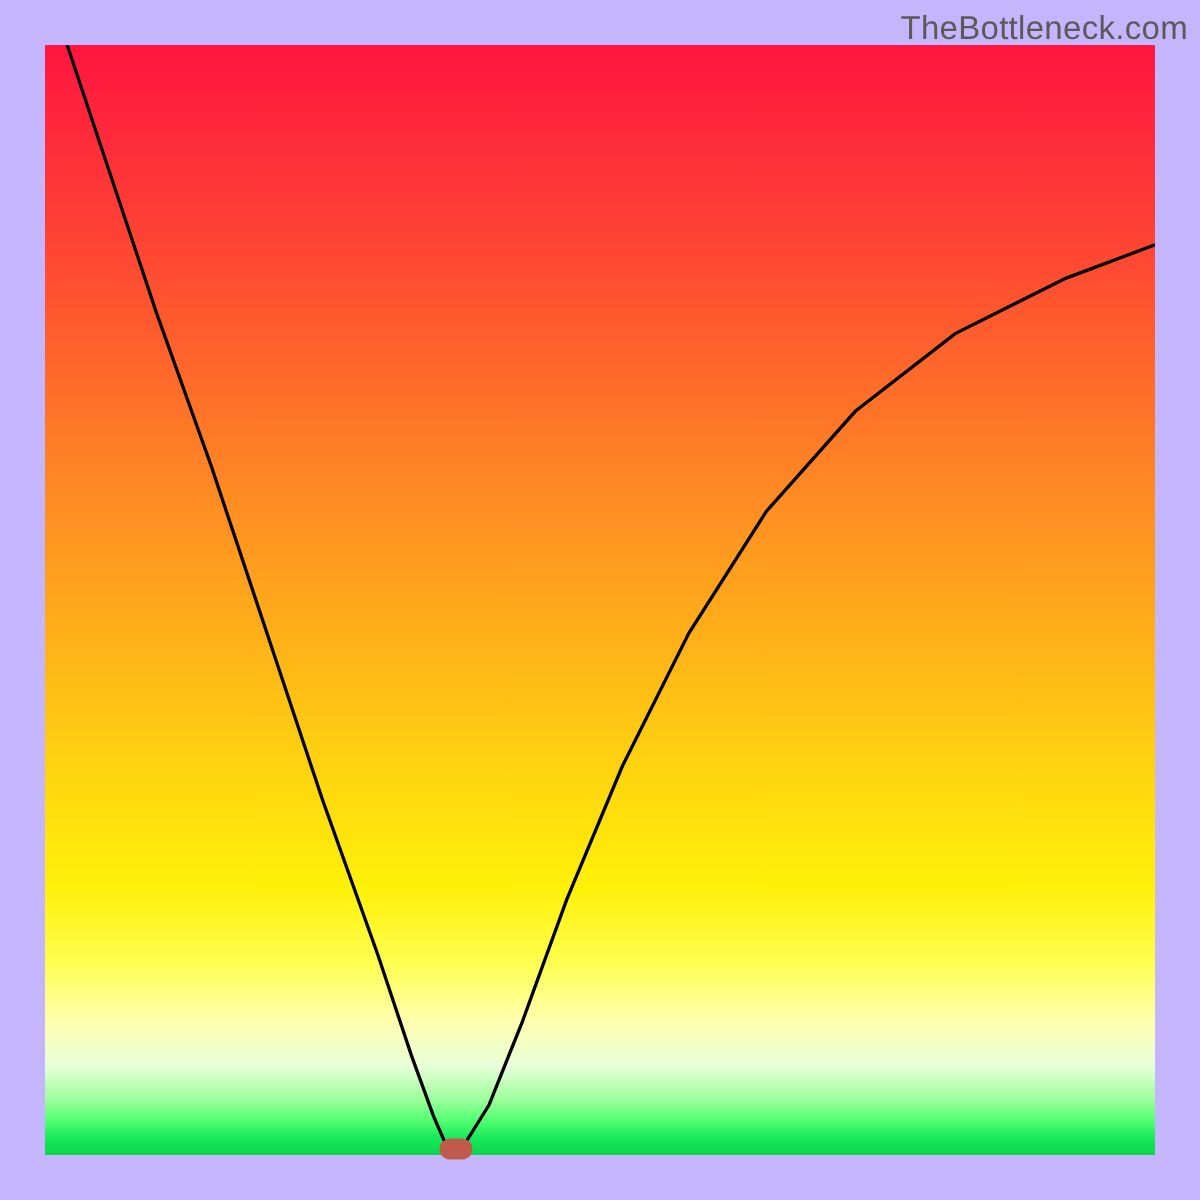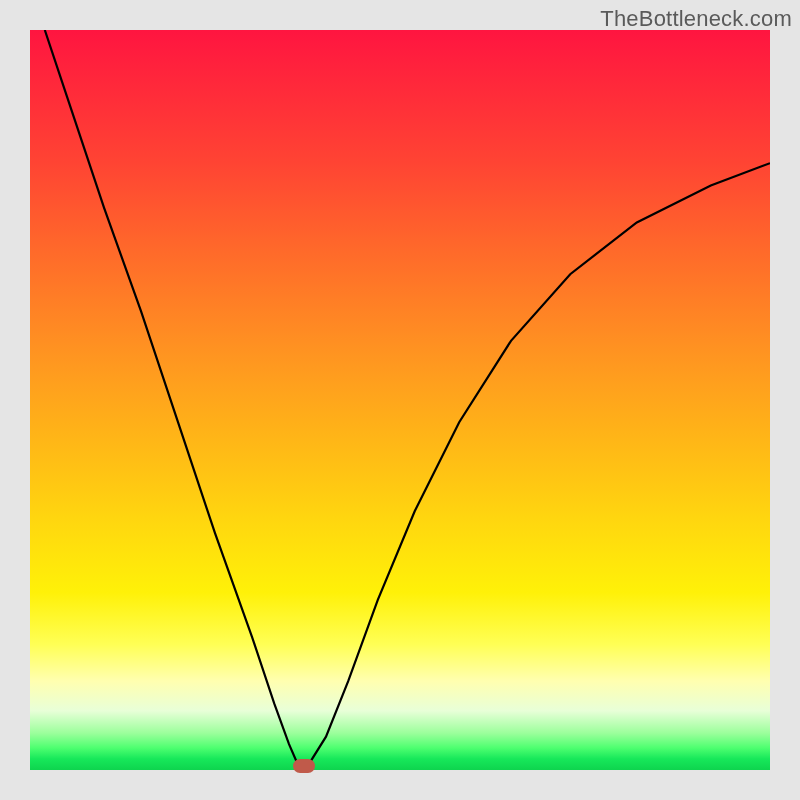--- a/index.html
+++ b/index.html
@@ -1,21 +1,21 @@
 <!DOCTYPE html>
 <html><head>
 <meta charset="utf-8">
 <style>
   * { margin: 0; padding: 0; box-sizing: border-box; }
   html, body { width: 800px; height: 800px; overflow: hidden; background: #000; }
   .frame {
     position: relative;
     width: 800px;
     height: 800px;
-    background: #e5e5e5;
+    background: #c4b5fd;
   }
   .plot-area {
     position: absolute;
     left: 30px;
     top: 30px;
     width: 740px;
     height: 740px;
     background: linear-gradient(to bottom,
       #ff1540 0%,
       #ff2a3a 8%,

